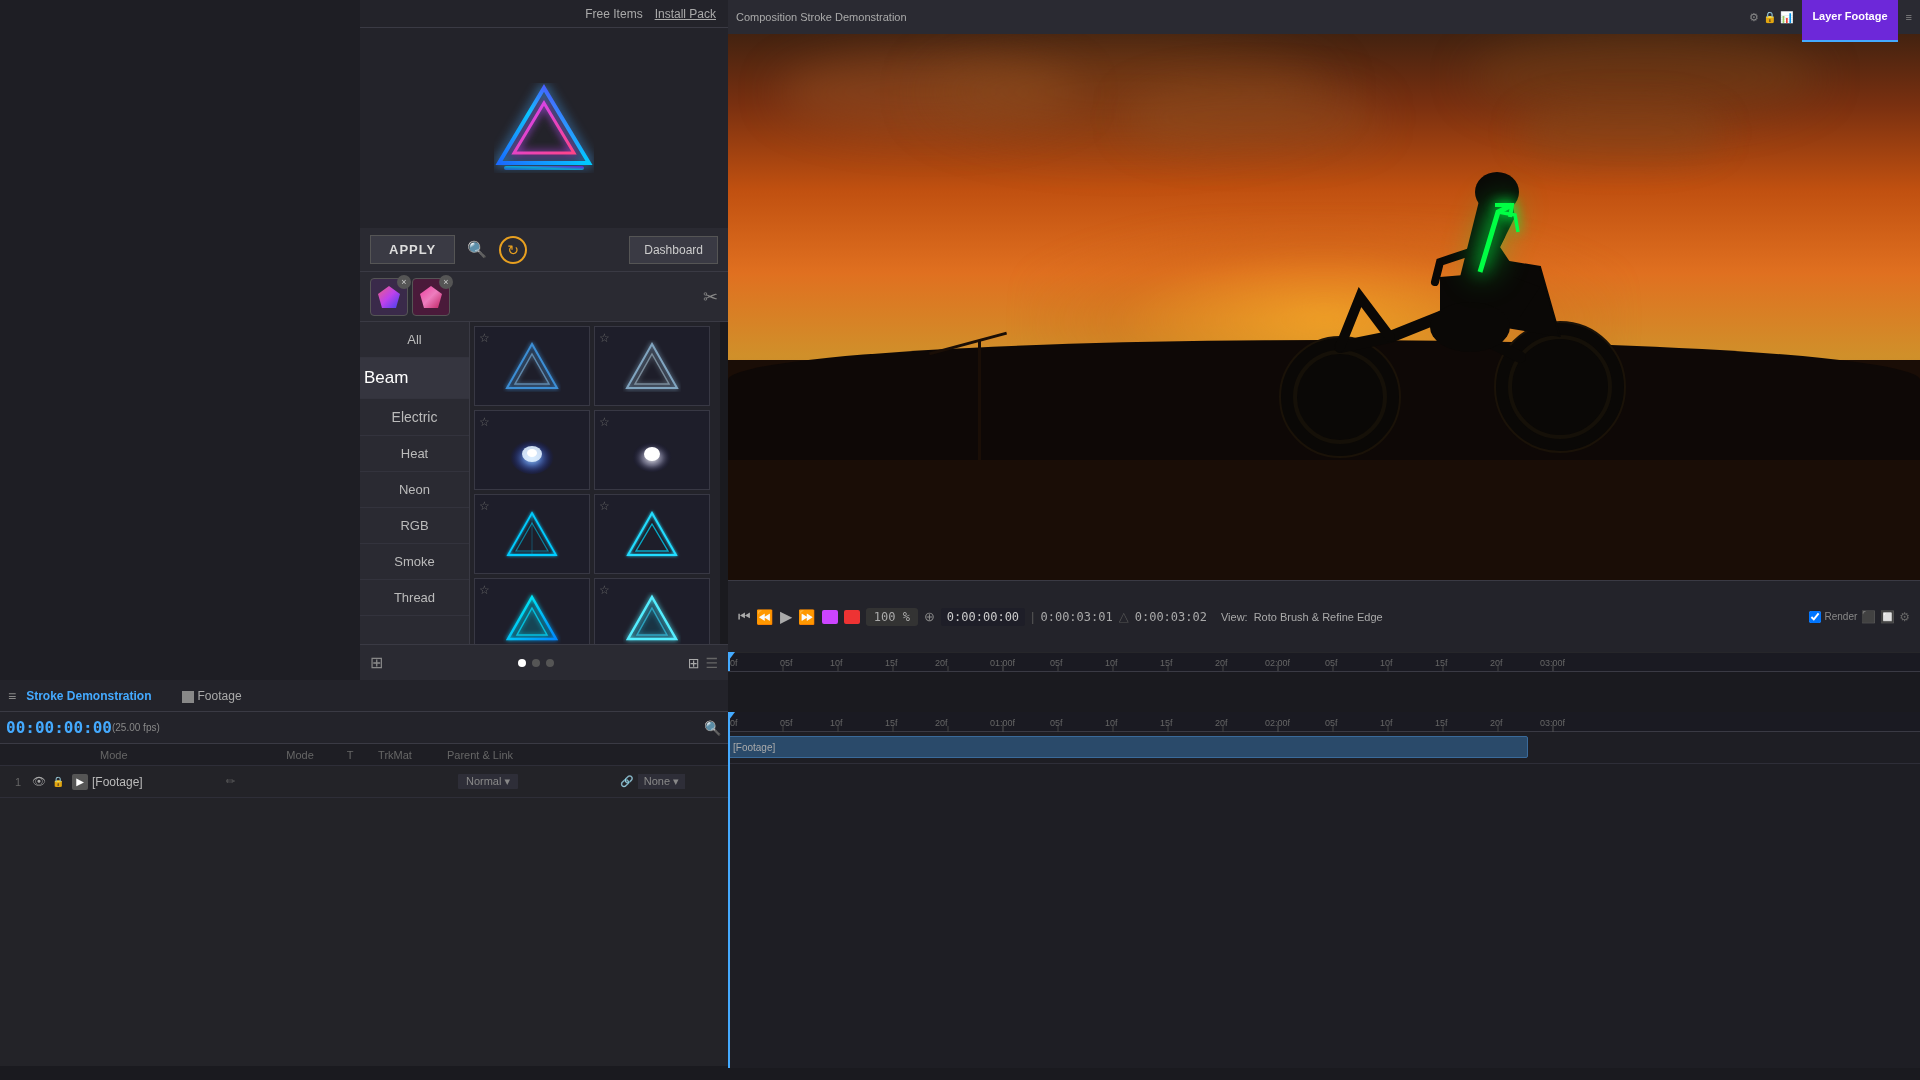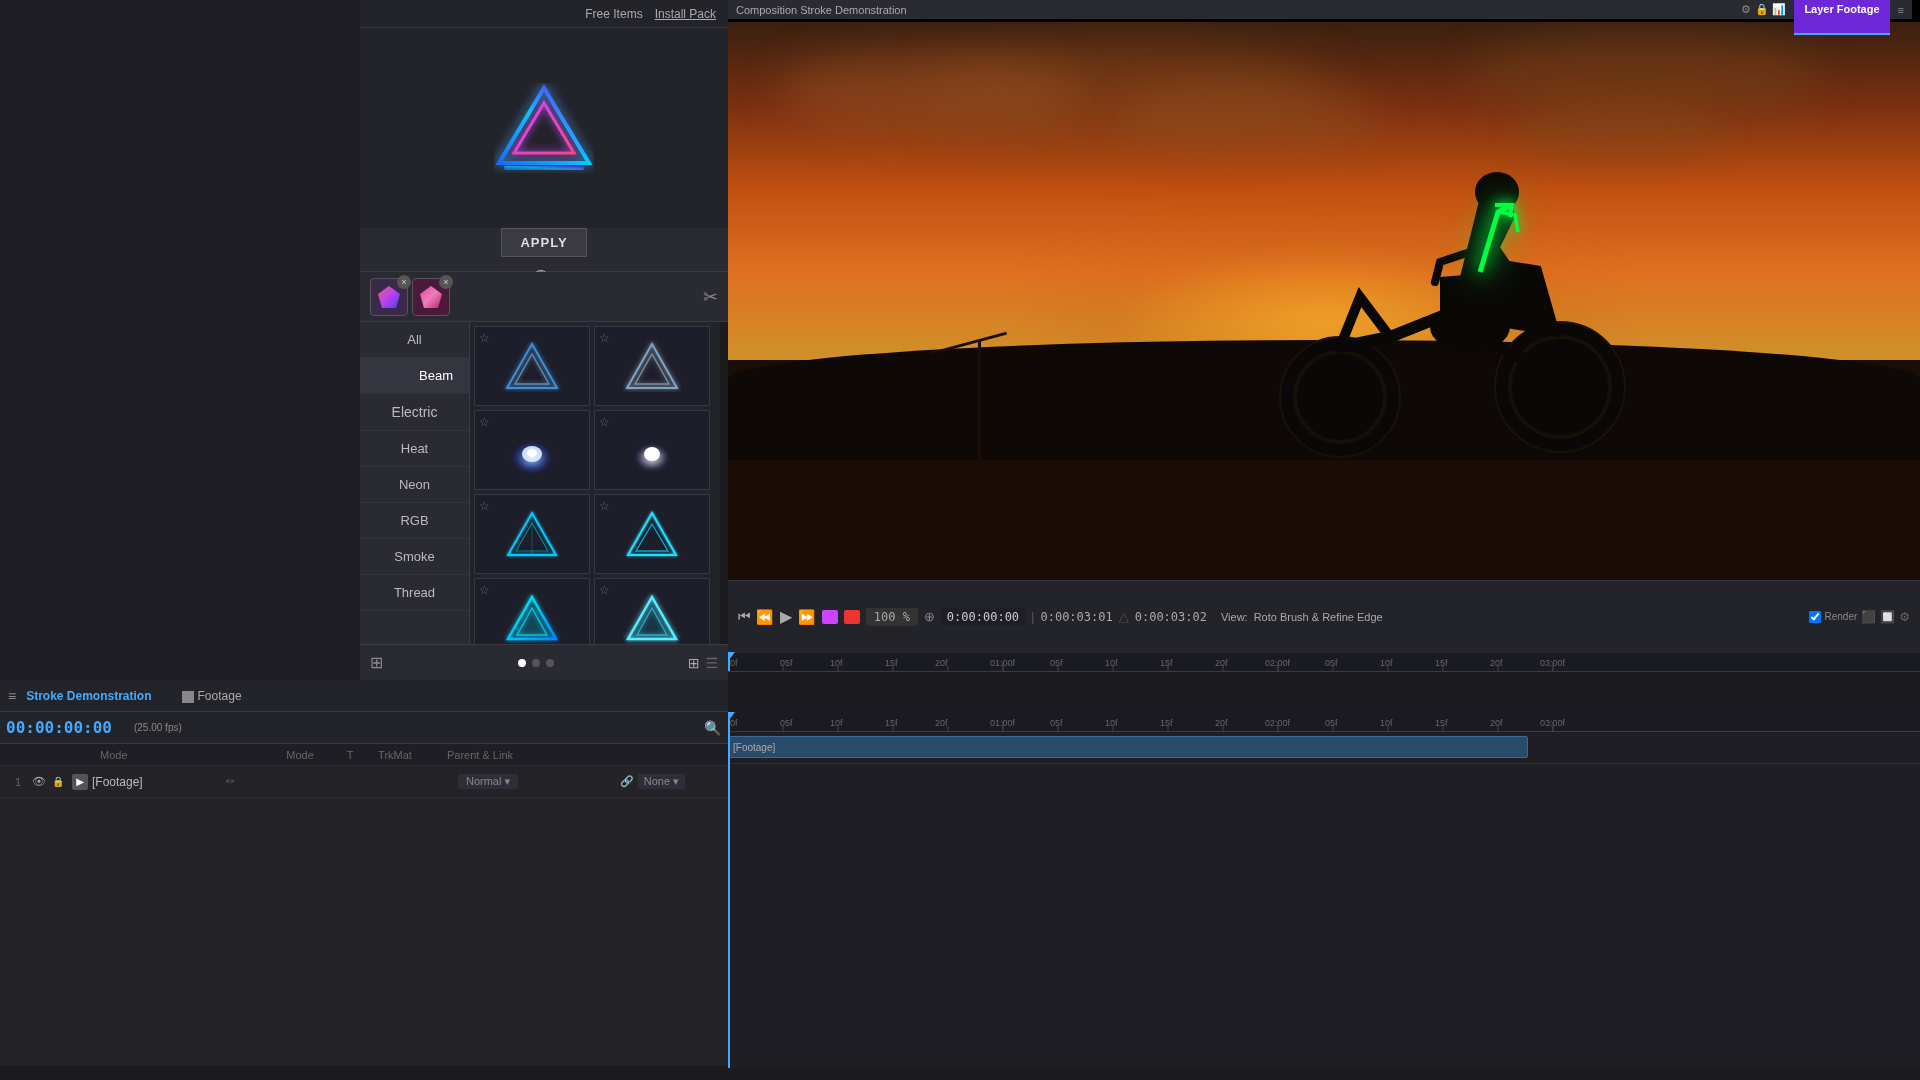--- a/index.html
+++ b/index.html
@@ -209,21 +209,21 @@
     </defs>
 
     <polygon points="50,5 95,80 5,80" fill="none" stroke="url(#logoGrad1)" stroke-width="4" style="filter:drop-shadow(0 0 6px #44aaff)"></polygon>
 
     <polygon points="50,20 80,70 20,70" fill="none" stroke="url(#logoGrad2)" stroke-width="3" style="filter:drop-shadow(0 0 4px #cc44ff)"></polygon>
 
     <rect x="10" y="83" width="80" height="4" rx="2" fill="url(#logoGrad1)" opacity="0.7"></rect>
   </svg>
 </div>
 
-<div id="plugin-controls" style="position:absolute;left:360px;top:228px;width:368px;height:44px;background:#2a2a32;border-bottom:1px solid #3a3a44;display:flex;align-items:center;padding:0 10px;gap:8px;flex-direction:column;">
+<div id="plugin-controls" style="position:absolute;left:360px;top:228px;width:368px;height:44px;background:#2a2a32;border-bottom:1px solid #3a3a44;display:flex;align-items:center;padding:0 10px;gap:8px;">
   <button style="background:#3a3a44;border:1px solid #555;color:#ddd;padding:6px 18px;font-size:13px;font-weight:bold;cursor:pointer;letter-spacing:1px;font-family:Arial;">APPLY</button>
   <button style="background:none;border:none;color:#888;cursor:pointer;font-size:16px;padding:4px;">
     <span>🔍</span>
   </button>
   <button style="width:28px;height:28px;border-radius:50%;border:2px solid #e8a020;background:none;color:#e8a020;font-size:14px;cursor:pointer;display:flex;align-items:center;justify-content:center;">
     <span>↻</span>
   </button>
   <button style="background:#3a3a44;border:1px solid #555;color:#ccc;padding:6px 14px;font-size:12px;cursor:pointer;font-family:Arial;margin-left:auto;">Dashboard</button>
 </div>
 
@@ -259,21 +259,21 @@
 
   <button style="margin-left:auto;background:none;border:none;color:#888;font-size:18px;cursor:pointer;">
     <span>✂</span>
   </button>
 </div>
 
 <div id="content-area" style="position:absolute;left:360px;top:322px;width:360px;height:322px;display:flex;overflow:hidden;">
 
   <div id="category-list" style="width:110px;background:#2a2a32;border-right:1px solid #3a3a44;display:flex;flex-direction:column;overflow-y:auto;">
     <div style="padding:10px 14px;font-size:13px;color:#bbb;cursor:pointer;border-bottom:1px solid #33333d;text-align:center;">All</div>
-    <div style="padding:10px 16px;font-size:13px;color:#bbb;cursor:pointer;border-bottom:1px solid #33333d;text-align:right;background:#35353f;color:#fff;">Beam</div>
+    <div style="padding:10px 4px;font-size:17px;color:#bbb;cursor:pointer;border-bottom:1px solid #33333d;text-align:left;background:#35353f;color:#fff;">Beam</div>
     <div style="padding:10px 26px;font-size:14px;color:#bbb;cursor:pointer;border-bottom:1px solid #33333d;text-align:center;">Electric</div>
     <div style="padding:10px 14px;font-size:13px;color:#bbb;cursor:pointer;border-bottom:1px solid #33333d;text-align:center;">Heat</div>
     <div style="padding:10px 14px;font-size:13px;color:#bbb;cursor:pointer;border-bottom:1px solid #33333d;text-align:center;">Neon</div>
     <div style="padding:10px 14px;font-size:13px;color:#bbb;cursor:pointer;border-bottom:1px solid #33333d;text-align:center;">RGB</div>
     <div style="padding:10px 14px;font-size:13px;color:#bbb;cursor:pointer;border-bottom:1px solid #33333d;text-align:center;">Smoke</div>
     <div style="padding:10px 14px;font-size:13px;color:#bbb;cursor:pointer;border-bottom:1px solid #33333d;text-align:center;">Thread</div>
   </div>
 
   <div id="grid-area" style="flex:1;background:#23232a;overflow-y:auto;padding:4px;">
 
@@ -431,21 +431,21 @@
   <span style="width:8px;height:8px;border-radius:50%;background:#555;cursor:pointer;display:inline-block;"></span>
   <span style="width:8px;height:8px;border-radius:50%;background:#555;cursor:pointer;display:inline-block;"></span>
   <div style="margin-left:auto;display:flex;gap:6px;">
     <button style="background:none;border:none;color:#aaa;font-size:14px;cursor:pointer;">⊞</button>
     <button style="background:none;border:none;color:#666;font-size:14px;cursor:pointer;">☰</button>
   </div>
 </div>
 
 <div id="video-panel" style="position:absolute;left:728px;top:0;width:1192px;height:580px;background:#000;overflow:hidden;">
 
-  <div id="video-titlebar" style="position:absolute;top:0;left:0;right:8px;height:19px;background:#2a2a32;display:flex;align-items:center;padding:0 8px;gap:8px;font-size:11px;color:#aaa;z-index:10;">
+  <div id="video-titlebar" style="position:absolute;top:0;left:0;right:0;height:34px;background:#2a2a32;display:flex;align-items:center;padding:0 8px;gap:8px;font-size:11px;color:#aaa;z-index:10;">
     <span style="font-size:11px;color:#aaa;">Composition Stroke Demonstration</span>
     <div style="margin-left:auto;display:flex;gap:4px;">
       <button style="background:none;border:none;color:#888;cursor:pointer;font-size:11px;">⚙</button>
       <button style="background:none;border:none;color:#888;cursor:pointer;font-size:11px;">🔒</button>
       <button style="background:none;border:none;color:#888;cursor:pointer;font-size:11px;">📊</button>
     </div>
     <div style="padding:18px 10px;background:#6d28d9;font-size:11px;cursor:pointer;color:#fff;border-bottom:2px solid #44aaff;font-weight:bold;">
       <span>Layer Footage</span>
     </div>
     <span style="color:#888;">≡</span>
@@ -582,21 +582,21 @@
 
 <div id="tl-label-row" style="position:absolute;left:0;top:680px;width:728px;height:32px;display:flex;align-items:center;padding:0 8px;gap:10px;background:#23232a;border-bottom:1px solid #3a3a44;">
   <button style="background:none;border:none;color:#888;font-size:14px;cursor:pointer;">≡</button>
   <span style="color:#44aaff;font-size:12px;font-weight:bold;">Stroke Demonstration</span>
   <div style="margin-left:20px;display:flex;align-items:flex-end;gap:4px;">
     <span style="width:12px;height:12px;background:#888;display:inline-block;"></span>
     <span style="font-size:12px;color:#aaa;">Footage</span>
   </div>
 </div>
 
-<div id="timeline-controls" style="position:absolute;left:0;top:712px;width:728px;height:32px;background:#23232a;border-bottom:1px solid #3a3a44;display:flex;align-items:center;padding:0 6px;gap:22px;">
+<div id="timeline-controls" style="position:absolute;left:0;top:712px;width:728px;height:32px;background:#23232a;border-bottom:1px solid #3a3a44;display:flex;align-items:center;padding:0 6px;gap:0;">
   <span style="color:#44aaff;font-size:16px;font-weight:bold;font-family:monospace;min-width:90px;">00:00:00:00</span>
   <span style="color:#888;font-size:10px;">(25.00 fps)</span>
   <div style="display:flex;gap:4px;margin-left:auto;">
     <button style="background:none;border:none;color:#888;cursor:pointer;font-size:14px;">🔍</button>
   </div>
 </div>
 
 <div style="position:absolute;left:0;top:744px;width:728px;height:22px;background:#1e1e24;border-bottom:1px solid #2e2e38;display:flex;align-items:center;padding:0 8px;gap:0;font-size:11px;color:#666;">
   <span style="width:20px;"></span>
   <span style="width:16px;"></span>

